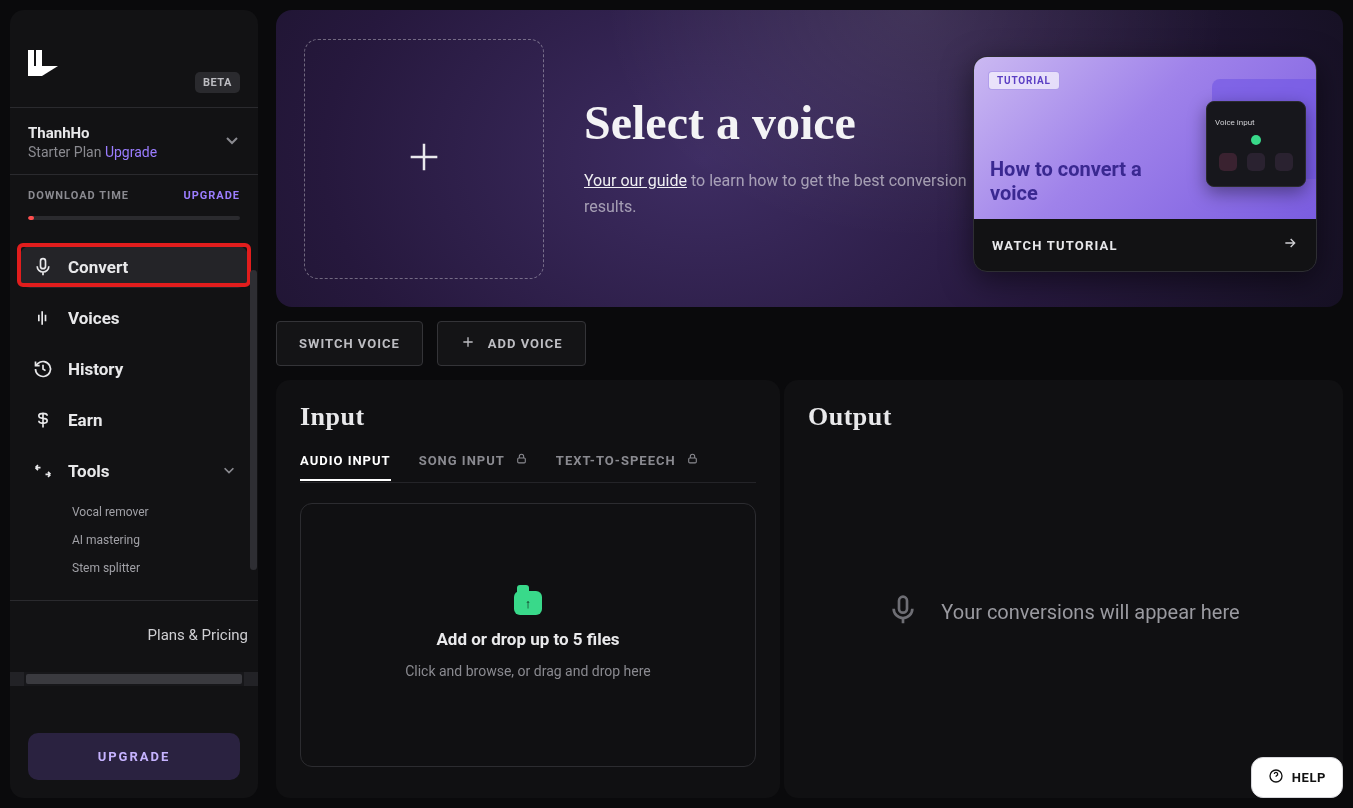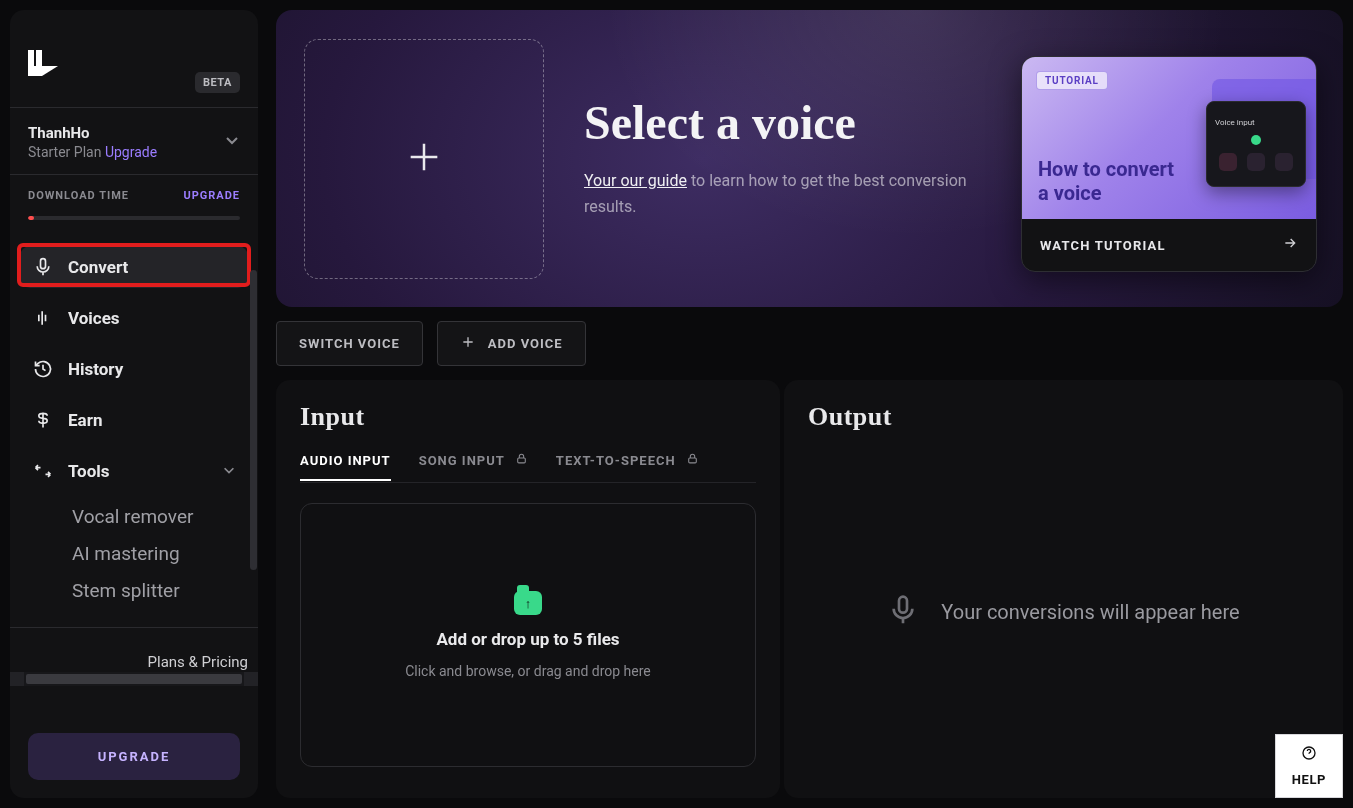--- a/index.html
+++ b/index.html
@@ -66,21 +66,21 @@
   .nav-item{
     display:flex;align-items:center;gap:14px;
     padding:10px 12px;border-radius:10px;
     font-size:17px;font-weight:700;color:var(--text);
     cursor:pointer;
   }
   .nav-item .ico{width:22px;height:22px;display:flex;align-items:center;justify-content:center;color:var(--text);}
   .nav-item.active{background:#242428;}
   .nav-item .tail{margin-left:auto;color:var(--muted);}
   .subnav{padding:4px 0 10px 52px;display:flex;flex-direction:column;gap:14px;}
-  .sub-item{font-size:19px;color:var(--muted-2);cursor:pointer;}
+  .sub-item{font-size:12px;color:var(--muted-2);cursor:pointer;}
   .highlight-box{
     position:absolute;left:-3px;right:-3px;top:-3px;
     height:44px;
     border:4px solid var(--highlight);border-radius:6px;
     pointer-events:none;
   }
   .sb-scrollbar-v{position:absolute;right:1px;top:260px;width:7px;height:300px;background:#2e2e33;border-radius:4px;}
   .sb-scrollbar-h{
     position:absolute;left:0;right:0;bottom:112px;height:14px;
     display:flex;align-items:center;
@@ -118,21 +118,21 @@
     color:rgba(255,255,255,.9);cursor:pointer;
   }
   .hero-text{max-width:420px;}
   .hero-title{
     font-family:Georgia,"Times New Roman",serif;
     font-size:48px;font-weight:700;color:#f3f3f5;line-height:1.05;margin:0 0 20px 0;
   }
   .hero-sub{font-size:16px;color:rgba(255,255,255,.55);line-height:1.6;}
   .hero-sub .guide{color:#efeff2;text-decoration:underline;}
   .tutorial-card{
-    position:absolute;right:26px;top:46px;width:296px;
+    position:absolute;right:26px;top:46px;width:344px;
     background:#121214;border:1px solid #2e2e33;border-radius:14px;
     overflow:hidden;box-shadow:0 8px 30px rgba(0,0,0,.5);
     cursor:pointer;
   }
   .tutorial-thumb{
     height:162px;position:relative;
     background:linear-gradient(135deg,#cbb9f2 0%,#9f82ea 45%,#7a5ce0 100%);
   }
   .tutorial-thumb .tag{
     position:absolute;left:14px;top:14px;
@@ -197,25 +197,24 @@
   .drop .t1{font-size:17px;font-weight:700;color:#eaeaec;}
   .drop .t2{font-size:14px;color:var(--muted);}
   .output-body{
     display:flex;align-items:center;justify-content:center;gap:22px;
     height:calc(100% - 40px);color:var(--muted);
   }
   .mic-lg{color:#6e6e74;}
   .output-body .msg{font-size:20px;color:#9a9aa0;}
   .help-btn{
     position:fixed;right:10px;bottom:10px;
-    background:#fff;color:#111;border-radius:0;padding:10px 16px;
+    background:#fff;color:#111;border-radius:12px;padding:10px 16px;
     font-size:13px;font-weight:700;letter-spacing:.6px;
     display:flex;align-items:center;gap:8px;cursor:pointer;
     border:1px solid #d8d8dc;
-    flex-direction:column;
   }
 </style>
 </head>
 <body>
 
 <aside class="sidebar">
   <div class="sb-head">
     <span class="logo">
       <svg width="30" height="26" viewBox="0 0 30 26" fill="#fff">
           <rect x="0" y="0" width="6" height="16"></rect>

